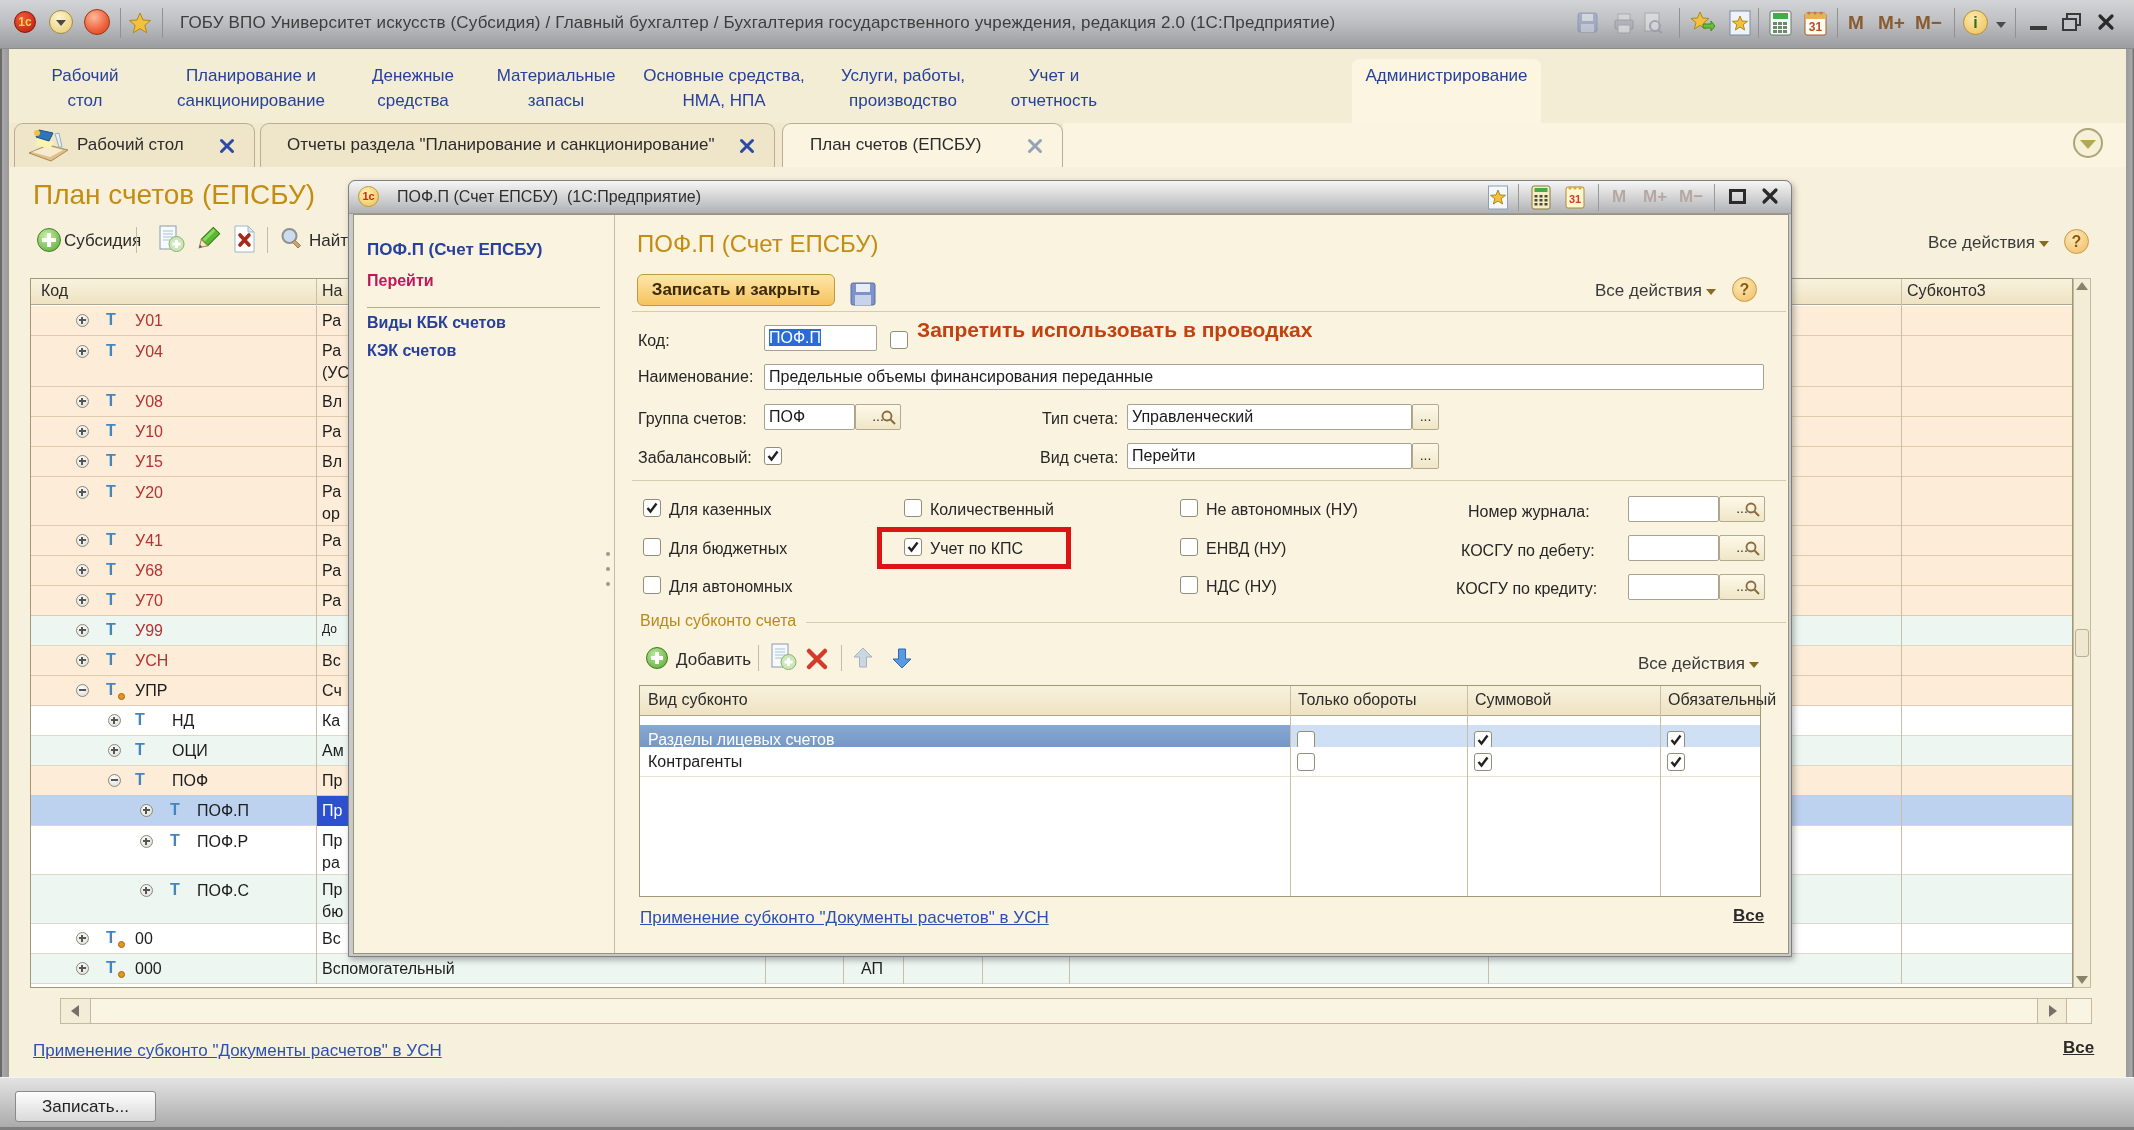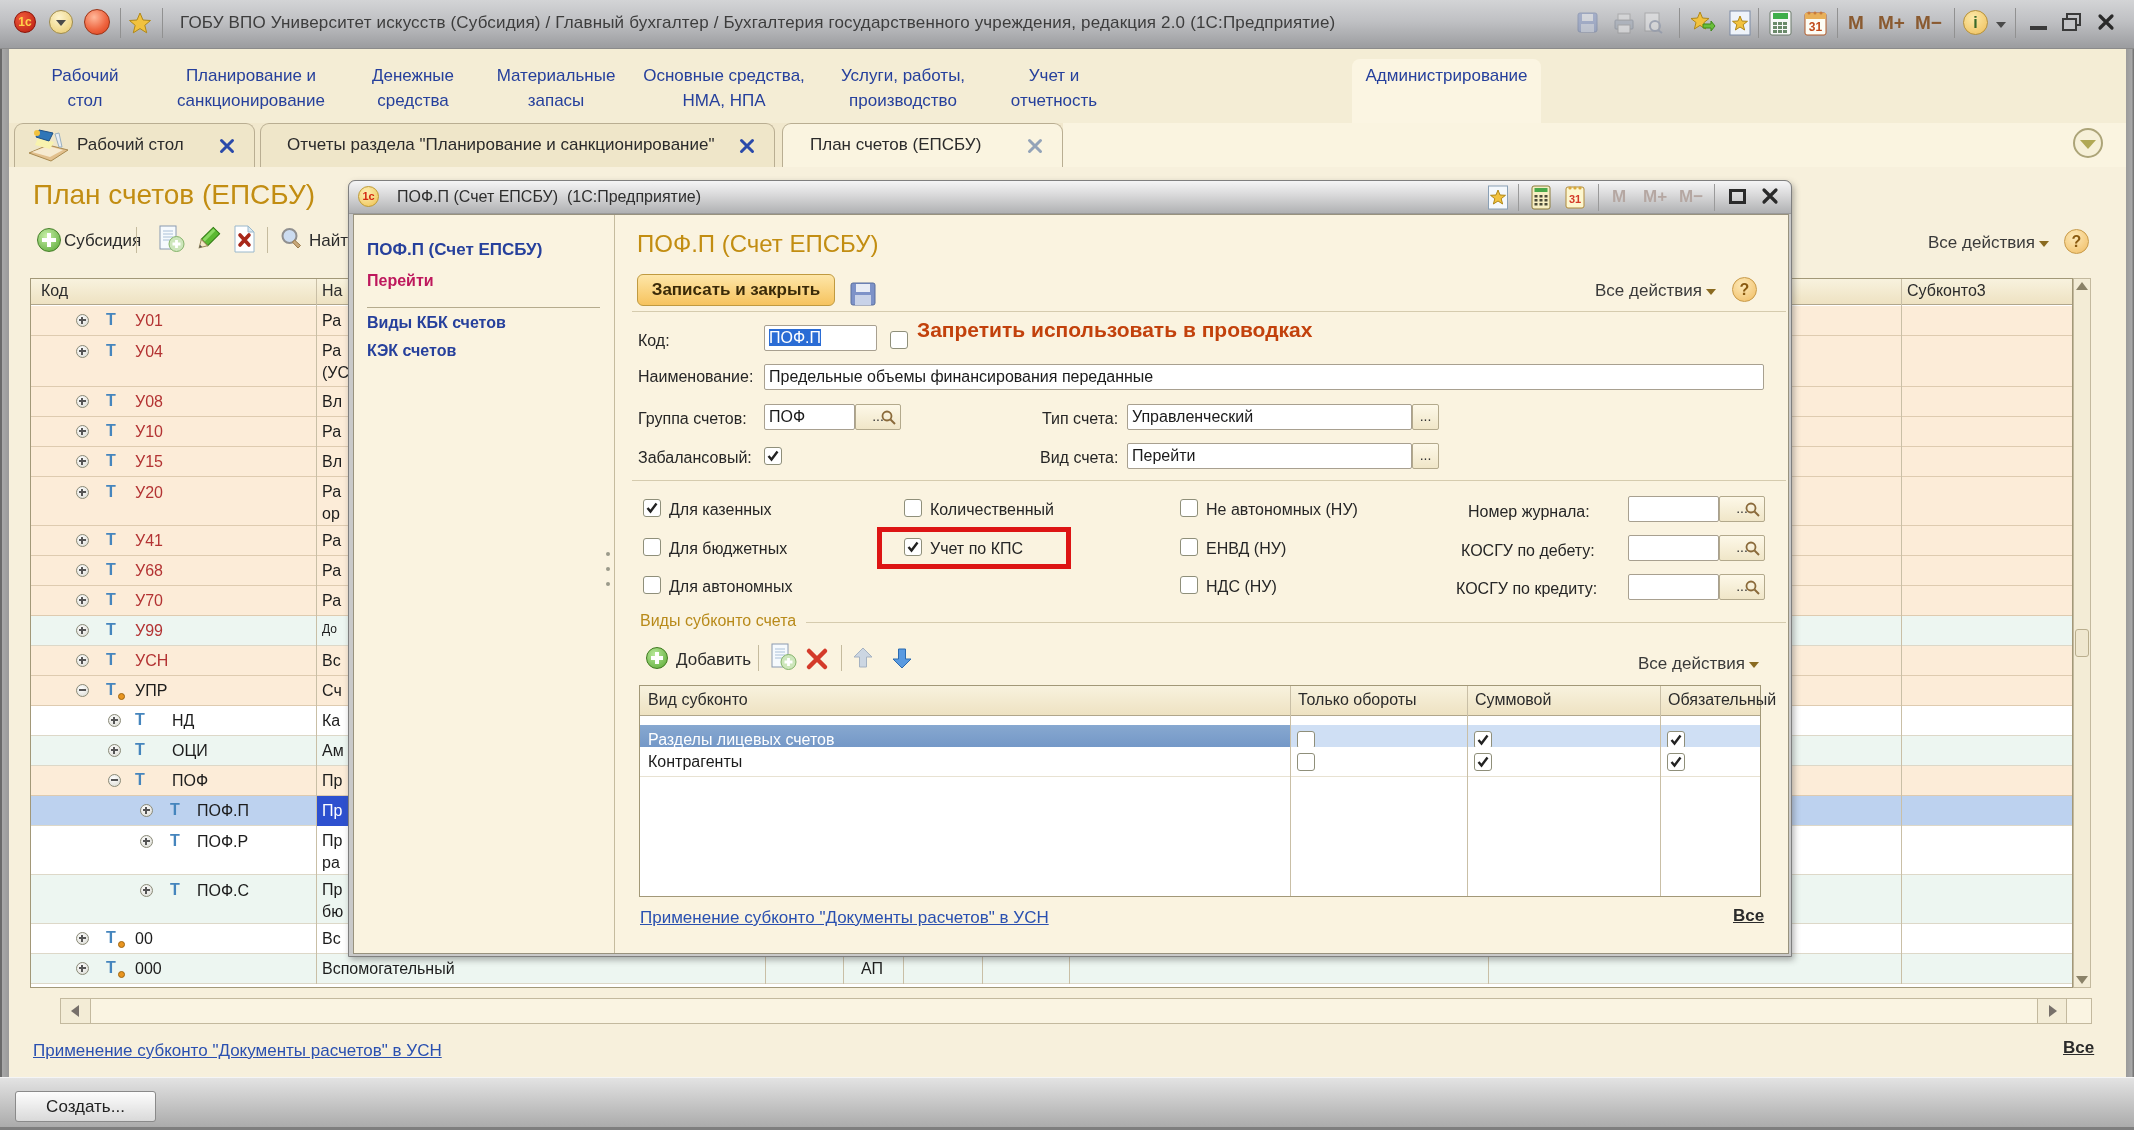--- a/index.html
+++ b/index.html
@@ -603,14 +603,14 @@
       <div class="ab" style="left:1020px;top:0;width:1px;height:210px;background:#c9bfa6;"></div>
     </div>
     <div class="ab glnk" style="left:286px;top:693px;font-size:17px;">Применение субконто "Документы расчетов" в УСН</div>
     <div class="ab" style="left:1379px;top:691px;font-size:17px;font-weight:bold;color:#2b2b2b;text-decoration:underline;">Все</div>
   </div>
 </div>
 
 <div class="ab" style="left:877px;top:527px;width:194px;height:42px;border:5px solid #dd1414;z-index:30;"></div>
 
 <div class="ab" id="statusbar" style="left:0;top:1077px;width:2134px;height:53px;background:linear-gradient(#e3e3e3,#ababab);border-top:1px solid #f5f5f5;border-bottom:3px solid #7e7e7e;z-index:5;">
-  <div class="ab" style="left:15px;top:13px;width:141px;height:31px;background:linear-gradient(#fdfdfd,#d9d9d9);border:1px solid #8a8a8a;border-radius:3px;font-size:17px;color:#222;text-align:center;line-height:29px;">Создать...</div>
+  <div class="ab" style="left:15px;top:13px;width:141px;height:31px;background:linear-gradient(#fdfdfd,#d9d9d9);border:1px solid #8a8a8a;border-radius:3px;font-size:17px;color:#222;text-align:center;line-height:29px;">Записать...</div>
 </div>
 
 </body></html>

